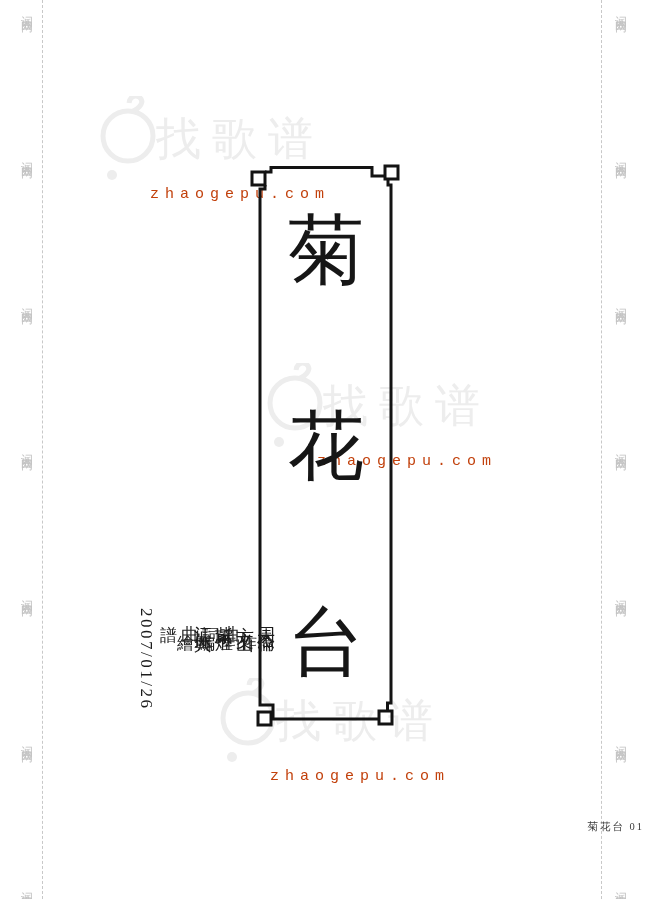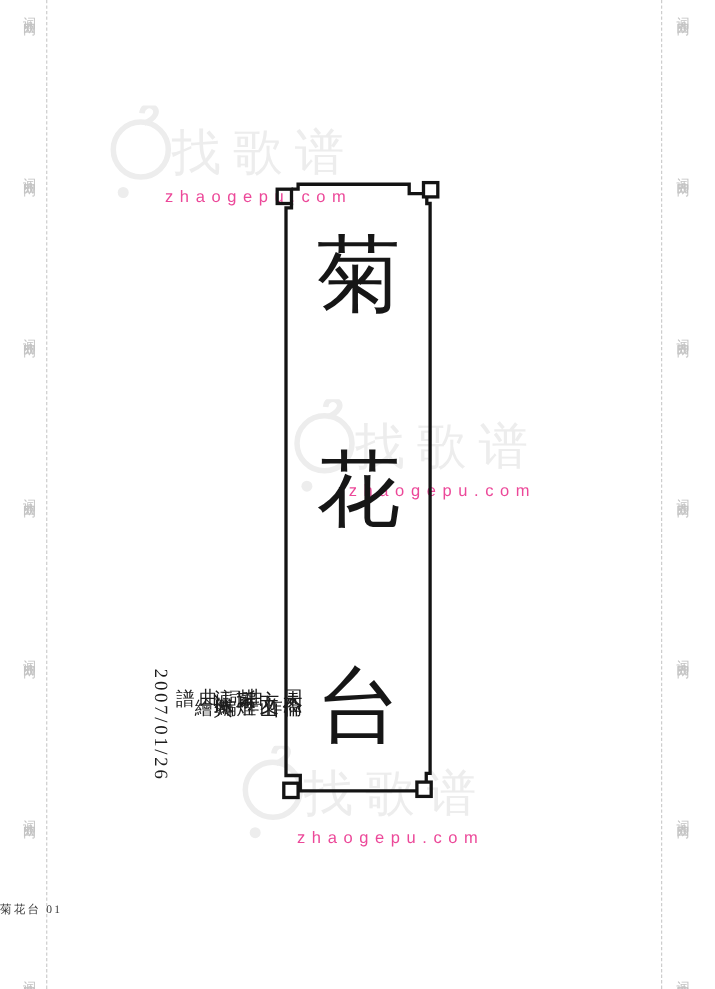--- a/index.html
+++ b/index.html
@@ -19,23 +19,23 @@
   .rail-text-right{left:615px;}
   
   .wm{position:absolute;z-index:0;}
   .wm-logo{position:absolute;left:0;top:0;}
   .wm-brand{
     position:absolute;left:58px;top:20px;font-size:45px;font-weight:normal;line-height:1;
     letter-spacing:11px;color:#ededed;white-space:nowrap;
     font-family:"Liberation Sans","DejaVu Sans",sans-serif;
   }
   .wm-domain{
-    position:absolute;left:52px;top:76px;font-size:15px;line-height:1;
-    letter-spacing:6px;color:#ec4899;white-space:nowrap;
-    font-family:Liberation Sans, sans-serif;
+    position:absolute;left:52px;top:91px;font-size:15px;line-height:1;
+    letter-spacing:6px;color:#c2410c;white-space:nowrap;
+    font-family:Liberation Mono, monospace;
   }
   
   .frame{position:absolute;left:0;top:0;z-index:2;}
   
   .title-col{
     position:absolute;left:264px;top:212px;width:124px;height:468px;z-index:3;
     display:flex;flex-direction:column;justify-content:space-between;align-items:center;
     color:#161616;
   }
   .title-char{font-size:76px;line-height:1;}
@@ -50,21 +50,21 @@
     line-height:1;
   }
   .credit-col-1{left:223px;}
   .credit-col-2{left:202px;}
   .credit-col-3{left:181px;}
   .credit-col-4{left:160px;}
   .cname{font-size:18px;letter-spacing:4px;}
   .crole{font-size:17px;letter-spacing:3px;margin-inline-start:9px;}
   
   .footer{
-    position:absolute;left:0;top:820px;width:644px;text-align:left;z-index:3;
+    position:absolute;left:0;top:820px;width:644px;text-align:right;z-index:3;
     font-size:10.5px;letter-spacing:2px;color:#3c3c3c;
   }
 </style>
 </head>
 <body>
 
 <div class="page">
 
   <div class="rail-rule rail-rule-left"></div>
   <div class="rail-rule rail-rule-right"></div>

